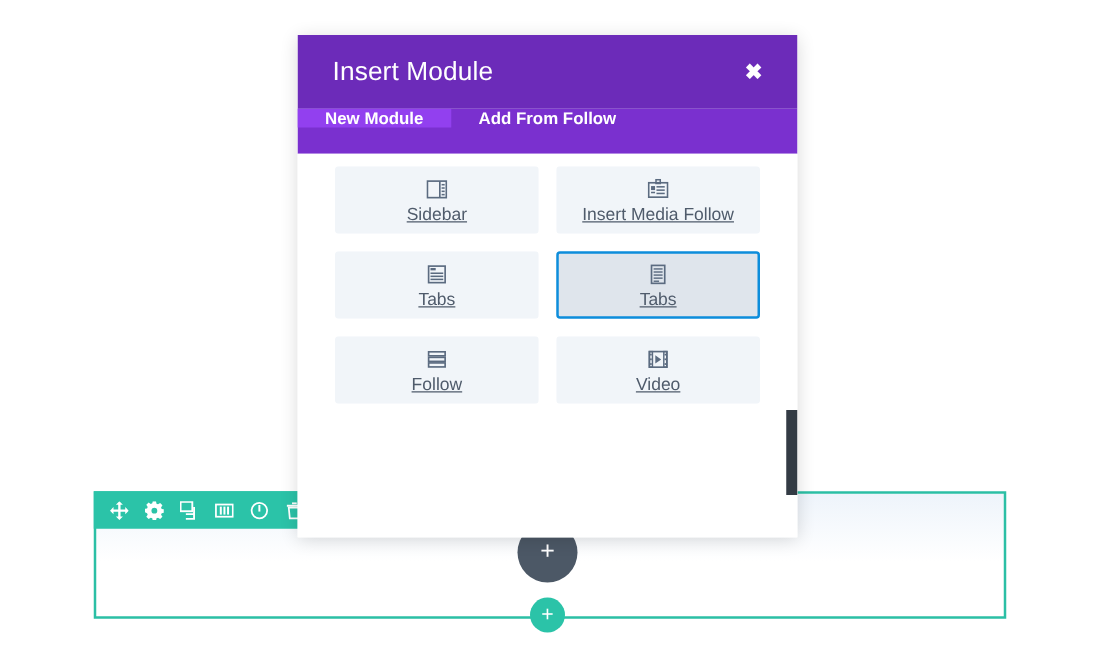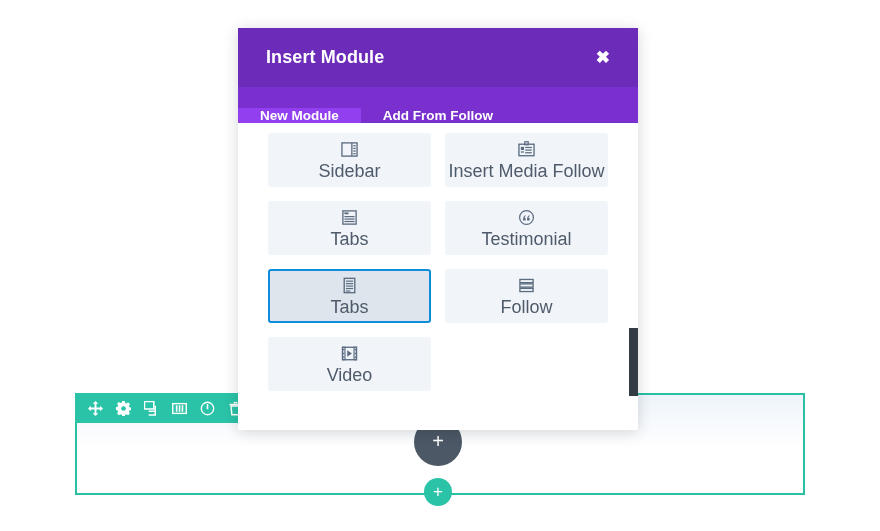--- a/index.html
+++ b/index.html
@@ -122,41 +122,41 @@
     height: 59px;
     flex: 0 0 59px;
     display: flex;
     align-items: center;
     justify-content: space-between;
     padding: 0 22px 0 28px;
     box-sizing: border-box;
   }
   #modal-title {
     color: #ffffff;
-    font-size: 18px;
-    font-weight: bold;
+    font-size: 21px;
+    font-weight: normal;
     letter-spacing: 0.1px;
     text-align: center;
   }
   #modal-close {
     color: #ffffff;
     font-size: 17px;
     font-weight: bold;
     line-height: 1;
     cursor: pointer;
     padding: 4px 6px;
     user-select: none;
   }
 
   #modal-tabs {
     background: #7a30cf;
     height: 36px;
     flex: 0 0 36px;
     display: flex;
-    align-items: flex-end;
+    align-items: flex-start;
   }
   #modal-tabs .tab {
     display: flex;
     align-items: center;
     padding: 0 22px;
     color: #ffffff;
     font-size: 13.5px;
     font-weight: bold;
     cursor: pointer;
     white-space: nowrap;
@@ -196,22 +196,23 @@
   .module-tile .tile-icon {
     color: #5b6b80;
     display: flex;
     align-items: center;
     justify-content: center;
     height: 18px;
   }
   .module-tile .tile-icon svg { display: block; }
   .module-tile .tile-label {
     color: #4f5b6b;
-    font-size: 18px;
+    font-size: 14px;
     line-height: 1;
+    text-decoration: underline;
   }
   .module-tile.selected {
     background: #dfe5ec;
     border-color: #0d8ddb;
   }
 
   
   #modal-scrollbar {
     position: absolute;
     right: 0px;
@@ -349,30 +350,20 @@
             <rect x="2" y="2" width="14" height="14" fill="none" stroke="#5b6b80" stroke-width="1.4"></rect>
             <rect x="3.6" y="3.6" width="4.4" height="2" fill="#5b6b80"></rect>
             <rect x="3.6" y="7.4" width="10.8" height="1.3" fill="#5b6b80"></rect>
             <rect x="3.6" y="10" width="10.8" height="1.3" fill="#5b6b80"></rect>
             <rect x="3.6" y="12.6" width="10.8" height="1.3" fill="#5b6b80"></rect>
           </svg>
         </span>
         <span class="tile-label">Tabs</span>
       </div>
 
-      <div class="module-tile">
-        <span class="tile-icon">
-          <svg width="17" height="17" viewBox="0 0 18 18">
-            <circle cx="9" cy="9" r="7.3" fill="none" stroke="#5b6b80" stroke-width="1.3"></circle>
-            <path d="M5.4 10.6 c0-2 0.9-3.4 2.4-4 l0.45 0.9 c-0.85 0.5-1.3 1.15-1.35 2 h1.2 v2.6 H5.4 z" fill="#5b6b80"></path>
-            <path d="M9.6 10.6 c0-2 0.9-3.4 2.4-4 l0.45 0.9 c-0.85 0.5-1.3 1.15-1.35 2 h1.2 v2.6 H9.6 z" fill="#5b6b80"></path>
-          </svg>
-        </span>
-        <span class="tile-label">Testimonial</span>
-      </div>
 
       <div class="module-tile selected">
         <span class="tile-icon">
           <svg width="17" height="17" viewBox="0 0 18 18">
             <rect x="3.4" y="1.4" width="11.2" height="15.2" fill="none" stroke="#5b6b80" stroke-width="1.4"></rect>
             <rect x="5.2" y="3.8" width="7.6" height="1.2" fill="#5b6b80"></rect>
             <rect x="5.2" y="6.4" width="7.6" height="1.2" fill="#5b6b80"></rect>
             <rect x="5.2" y="9" width="7.6" height="1.2" fill="#5b6b80"></rect>
             <rect x="5.2" y="11.6" width="7.6" height="1.2" fill="#5b6b80"></rect>
             <rect x="5.2" y="14.2" width="4.6" height="1.2" fill="#5b6b80"></rect>

